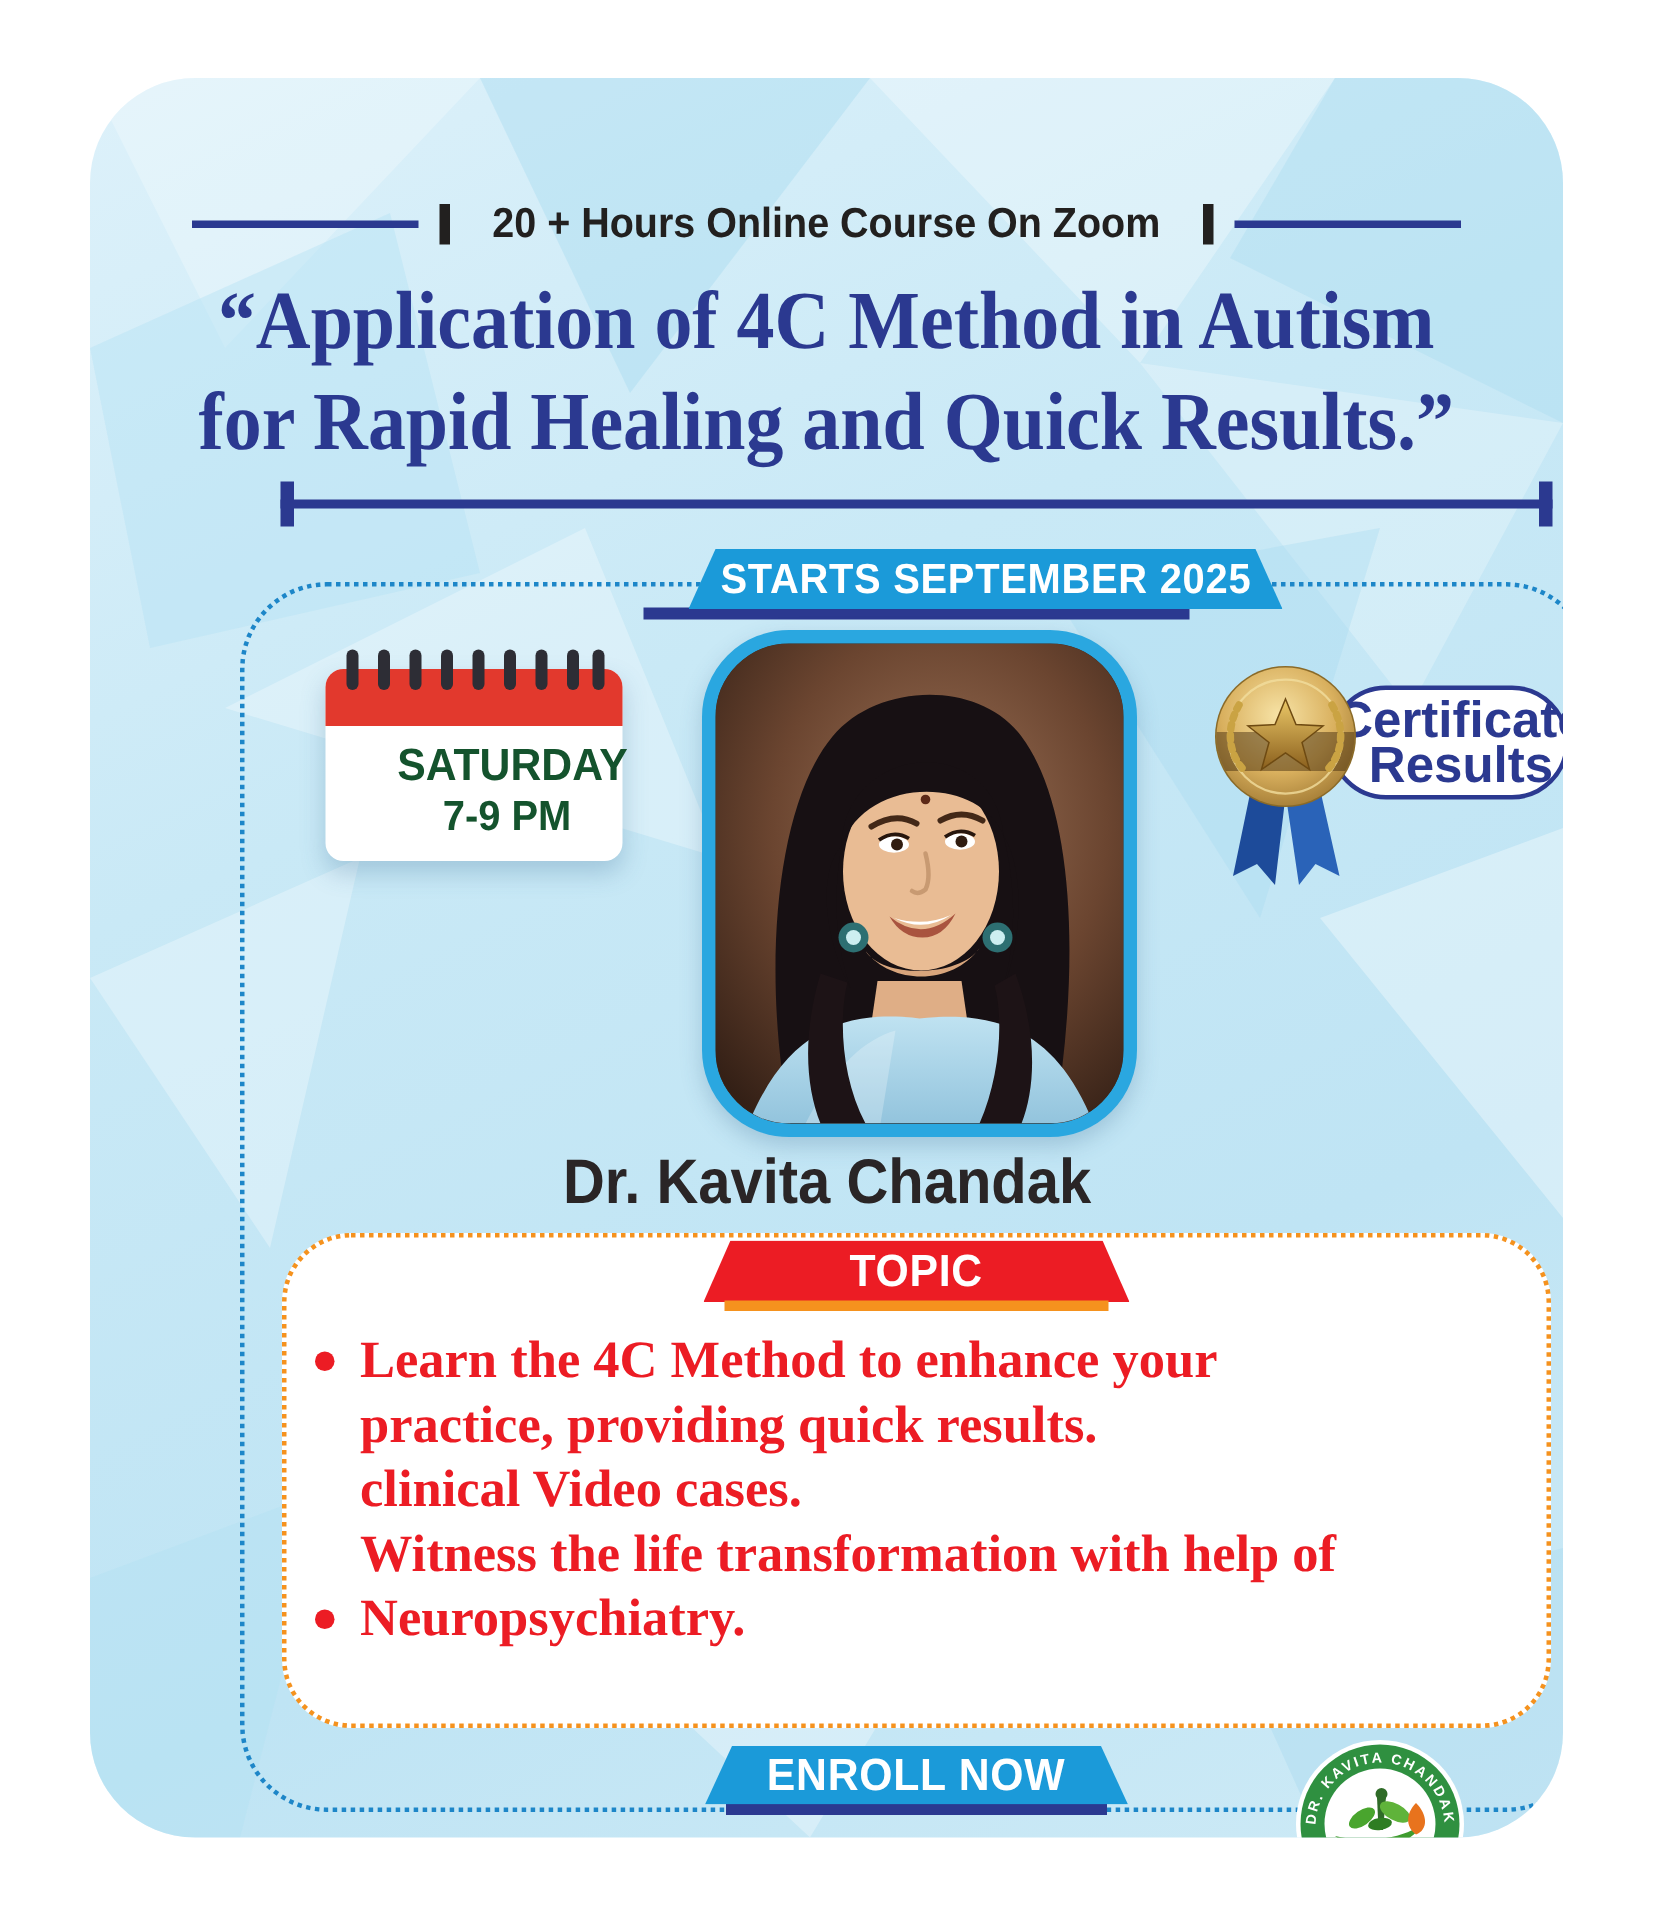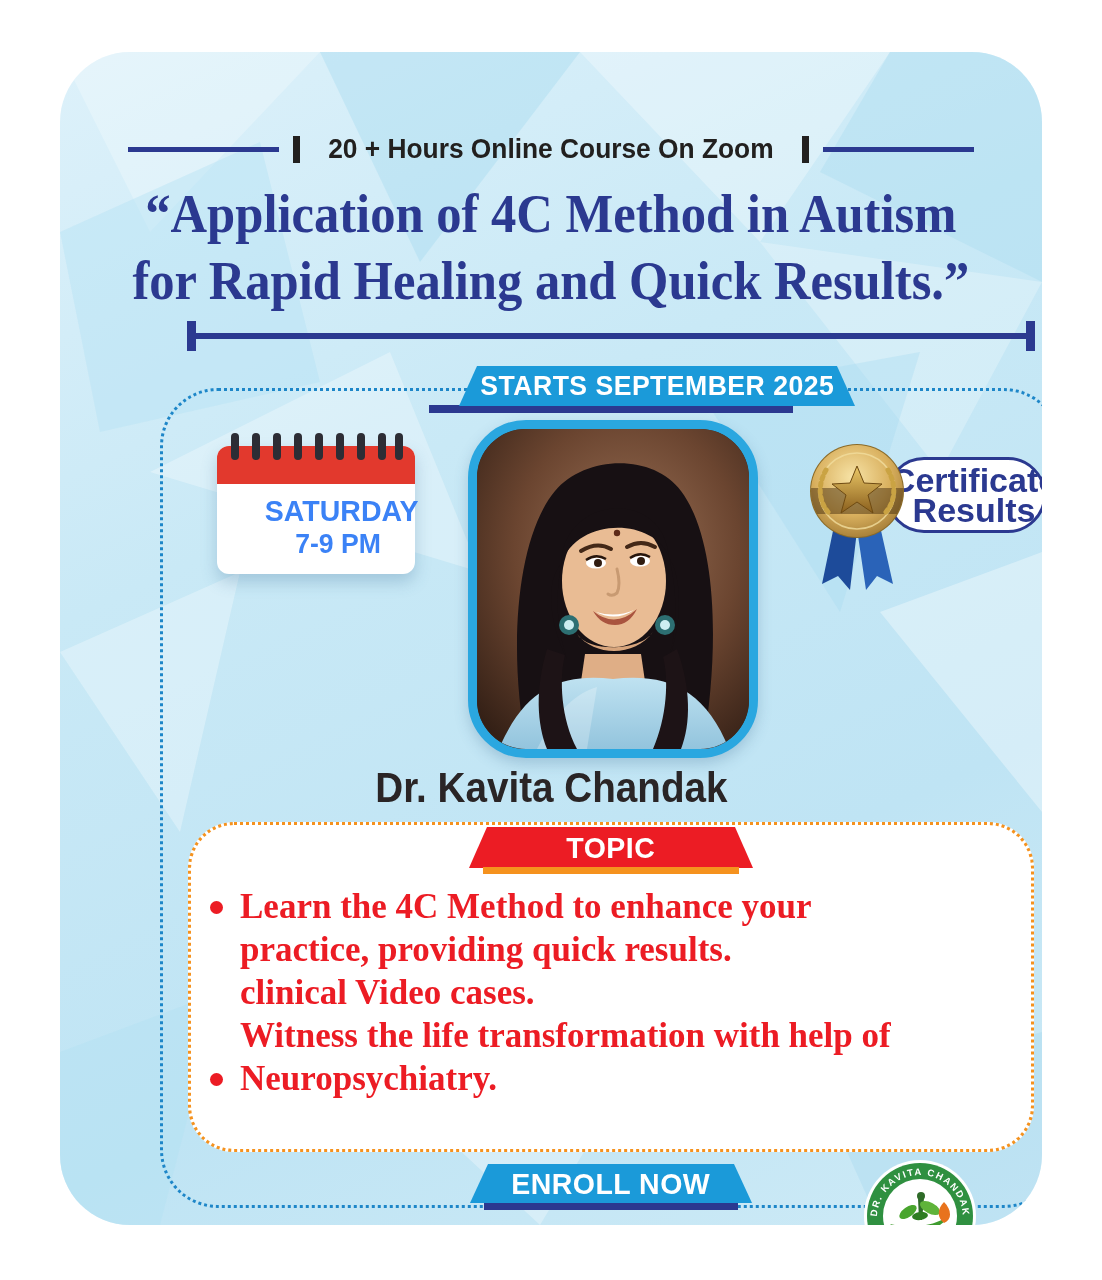--- a/index.html
+++ b/index.html
@@ -65,21 +65,21 @@
   .enroll-shadow { left:424px; top:1150px; width:254px; background:#2b3990; }
 
   
   .calendar {
     position:absolute; left:157px; top:394px; width:198px; height:128px; z-index:4;
     background:#ffffff; border-radius:12px; box-shadow:0 8px 16px rgba(60,110,150,.28);
   }
   .cal-header { height:38px; background:#e2392d; border-radius:12px 12px 0 0; }
   .cal-rings { position:absolute; left:0; top:-13px; width:100%; height:28px; }
   .cal-ring { position:absolute; width:8px; height:27px; background:#2d2d35; border-radius:4px; }
-  .cal-body { position:absolute; left:0; top:38px; width:100%; text-align:center; color:#3b82f6;padding-left:44px; }
+  .cal-body { position:absolute; left:0; top:38px; width:100%; text-align:center; color:#14532d;padding-left:44px; }
   .cal-day { font-size:30px; font-weight:bold; letter-spacing:0px; margin-top:10px; transform:scaleX(0.95);}
   .cal-time { font-size:28px; font-weight:bold; transform:scaleX(0.95); }
 
   
   .photo-frame {
     position:absolute; left:408px; top:368px; width:290px; height:338px; z-index:4;
     border:9px solid #2aa7e0; border-radius:58px; overflow:hidden; background:#40291d;
     box-shadow:0 6px 14px rgba(50,100,140,.25);
   }
 

